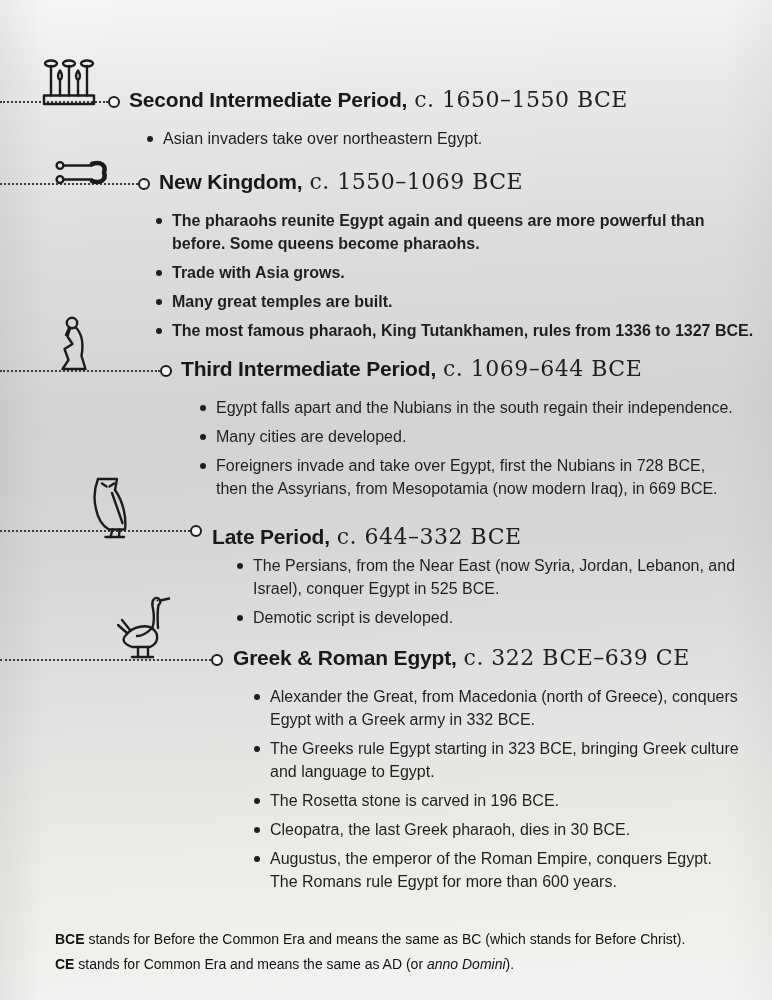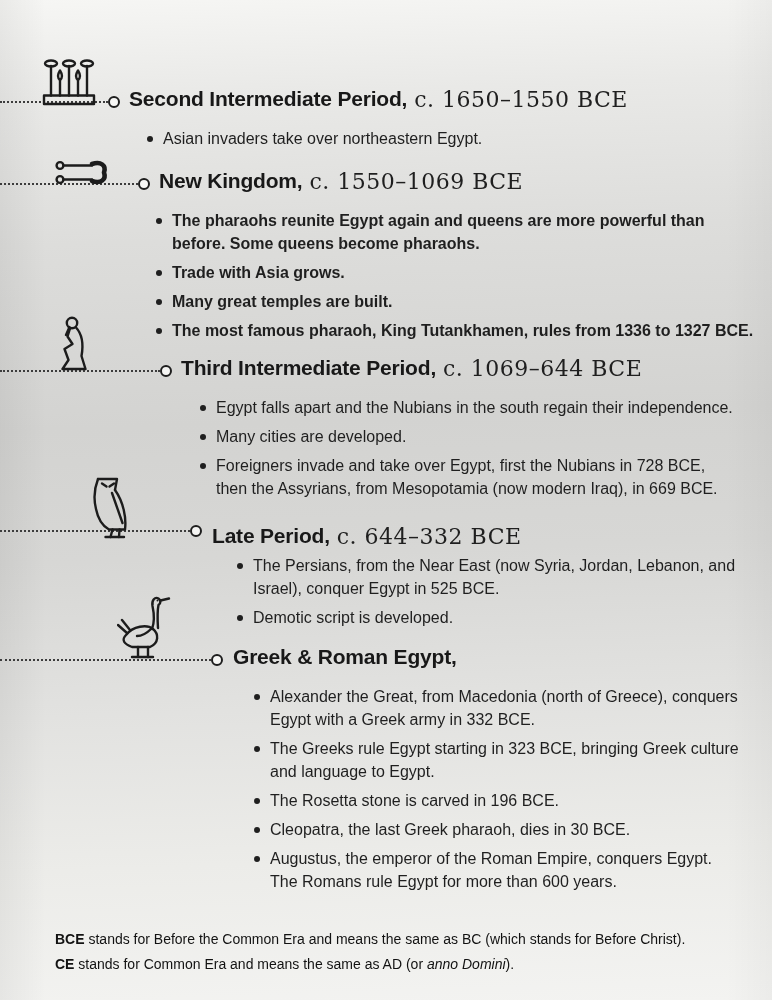--- a/index.html
+++ b/index.html
@@ -17,21 +17,21 @@
   .tl-circle{
     position:absolute;width:12px;height:12px;box-sizing:border-box;
     border:2.5px solid #1e1e1e;border-radius:50%;
     background:rgba(250,250,248,0.85);
   }
   .hiero{position:absolute;}
   .hiero path,.hiero rect,.hiero line,.hiero ellipse,.hiero circle{
     stroke:#1c1c1c;stroke-width:2.4;fill:none;stroke-linecap:round;stroke-linejoin:round;
   }
   .heading{
-    position:absolute;display:flex;align-items:flex-start;gap:7px;white-space:nowrap;
+    position:absolute;display:flex;align-items:center;gap:7px;white-space:nowrap;
   }
   .h-title{font-weight:bold;font-size:21px;letter-spacing:-0.2px;color:#181818;}
   .h-date{font-family:"DejaVu Serif", serif;font-size:22px;letter-spacing:0.5px;color:#1f1f1f;}
   ul.bullets{position:absolute;list-style:none;margin:8px;padding:0;}
   ul.bullets li{
     position:relative;padding-left:16px;margin-bottom:6px;
     font-size:16px;line-height:23px;color:#1f1f1f;white-space:pre-line;
   }
   ul.bullets li::before{
     content:"";position:absolute;left:0;top:8.5px;width:6px;height:6px;
@@ -140,20 +140,21 @@
     <span class="h-date">c. 644–332 BCE</span>
   </div>
   <ul class="bullets" style="left:229px;top:546px;width:540px;">
       <li>The Persians, from the Near East (now Syria, Jordan, Lebanon, and
 Israel), conquer Egypt in 525 BCE.</li>
       <li>Demotic script is developed.</li>
     </ul>
 
   <div class="heading" style="left:233px;top:645px;">
     <span class="h-title">Greek &amp; Roman Egypt,</span>
+    <span class="h-date">c. 322 BCE–639 CE</span>
   </div>
   <ul class="bullets" style="left:246px;top:677px;width:508px;">
       <li>Alexander the Great, from Macedonia (north of Greece), conquers
 Egypt with a Greek army in 332 BCE.</li>
       <li>The Greeks rule Egypt starting in 323 BCE, bringing Greek culture
 and language to Egypt.</li>
       <li>The Rosetta stone is carved in 196 BCE.</li>
       <li>Cleopatra, the last Greek pharaoh, dies in 30 BCE.</li>
       <li>Augustus, the emperor of the Roman Empire, conquers Egypt.
 The Romans rule Egypt for more than 600 years.</li>

